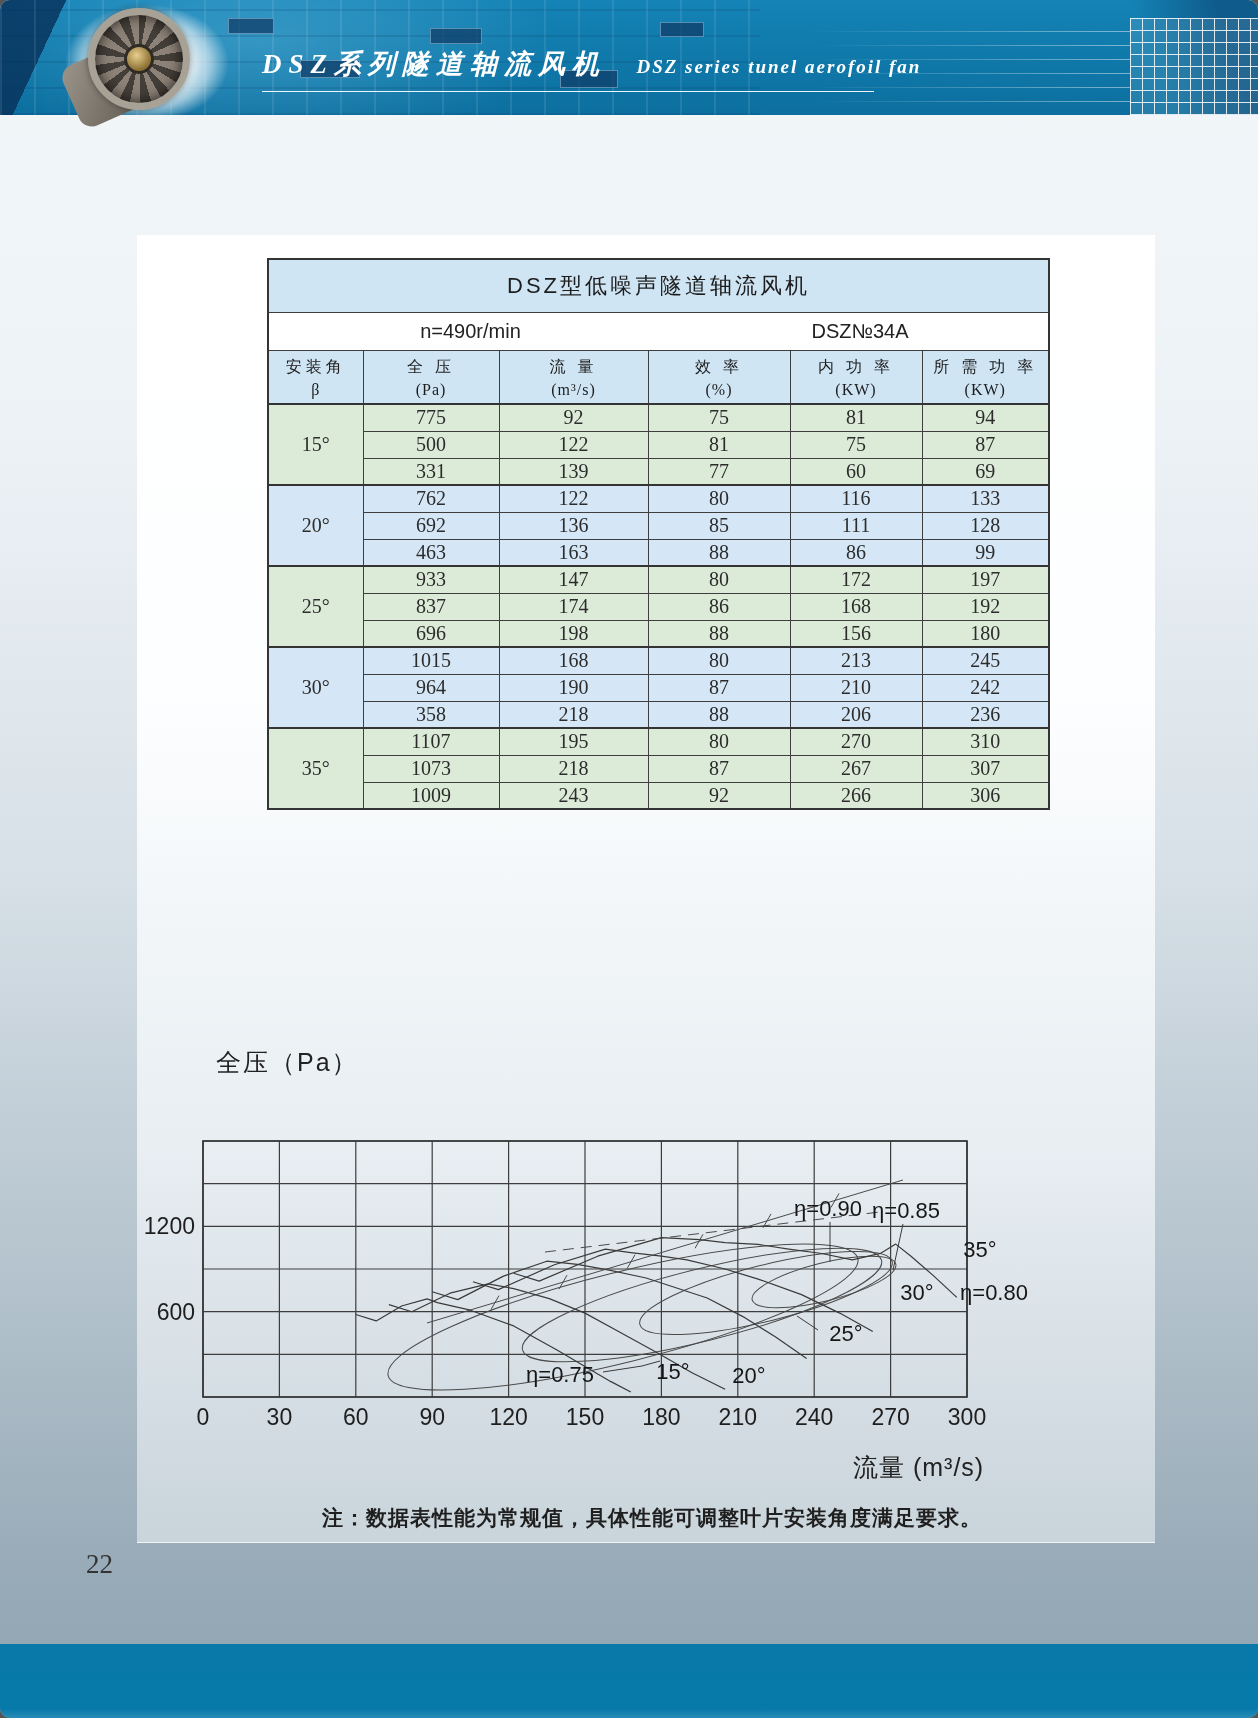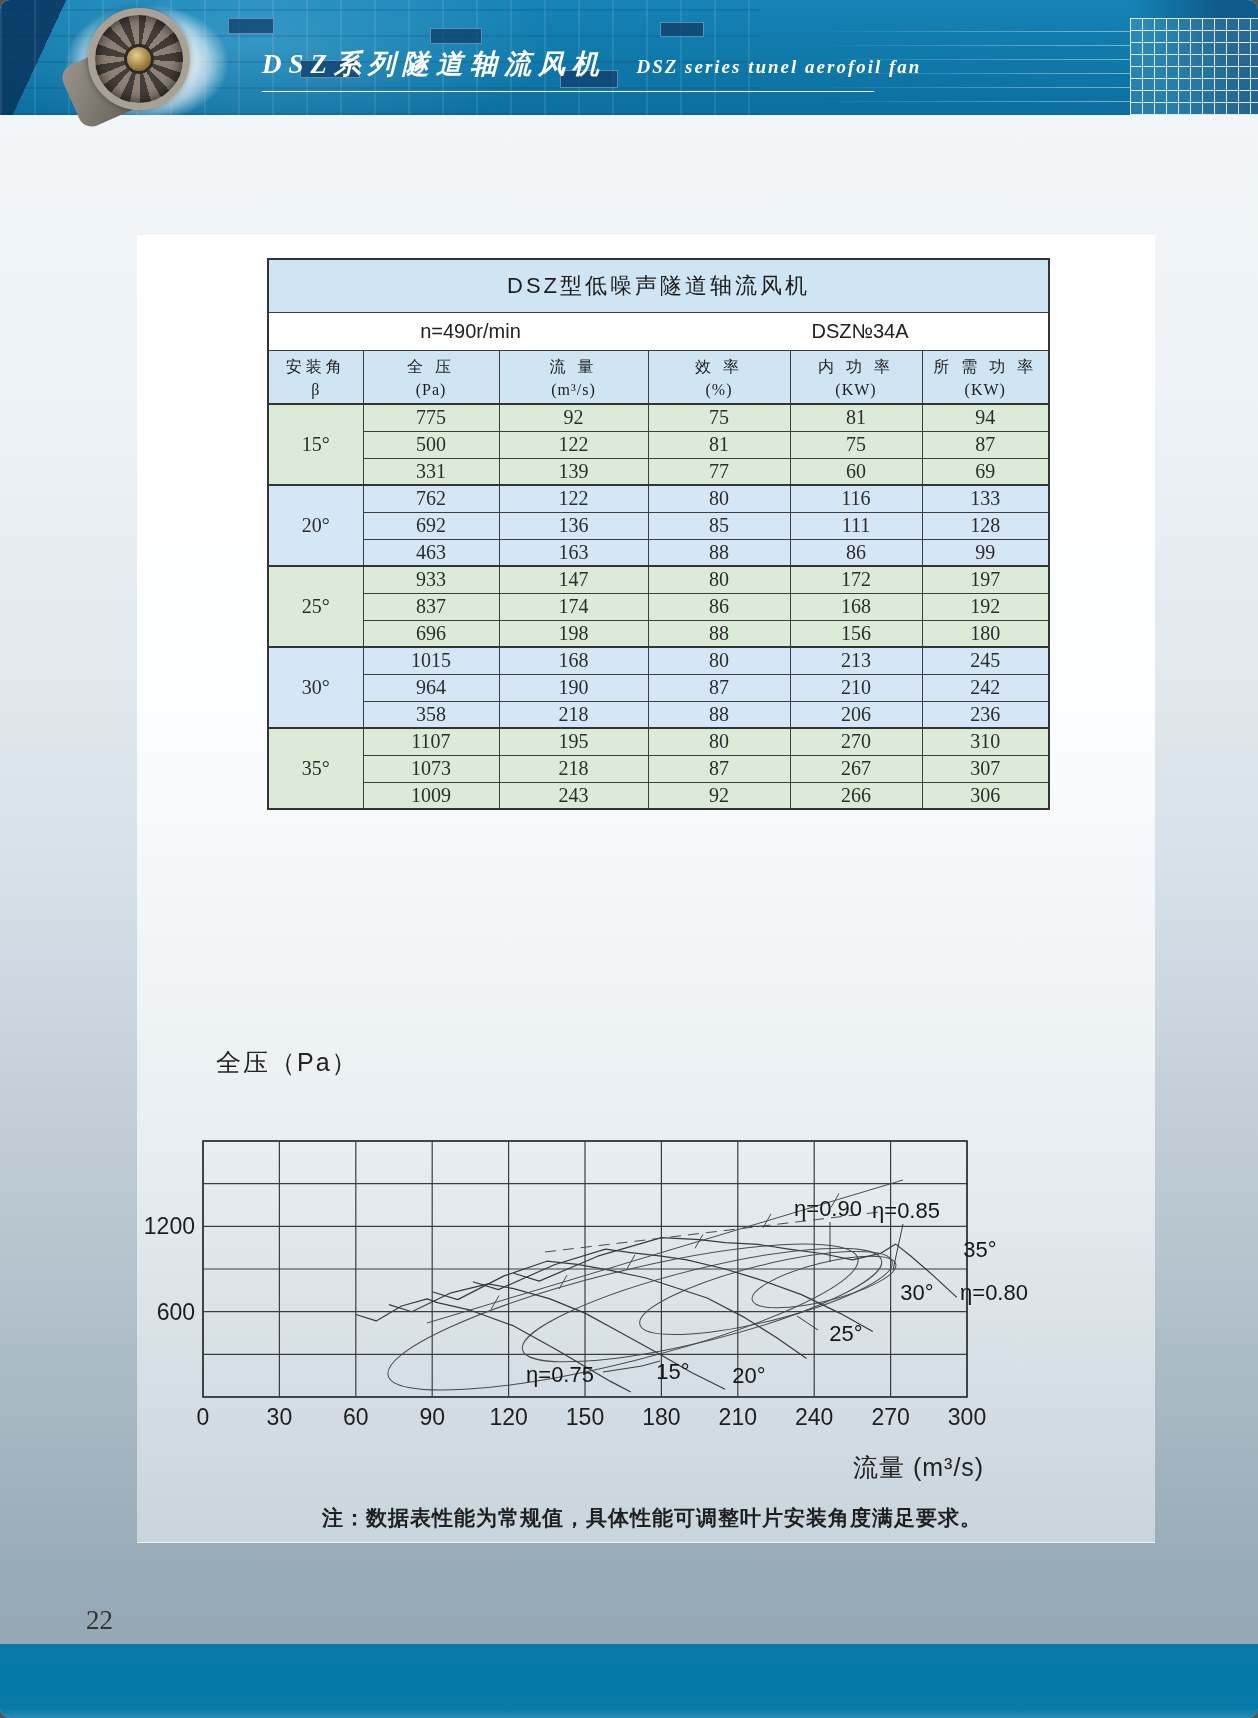--- a/index.html
+++ b/index.html
@@ -88,21 +88,21 @@
   td.bg-b { background:#d5e7f6; }
   td.angle { font-size:20px; }
 
   
   .chart-ylabel { position:absolute; left:184px; top:1046px; font-size:25px; color:#222; letter-spacing:2px;margin-left:32px; }
   .chart-xlabel { position:absolute; left:853px; top:1451px; font-size:25px; color:#222; letter-spacing:1px; }
   #chart-svg { position:absolute; left:0; top:1030px; }
 
   
   .note { position:absolute; left:322px; top:1504px; font-size:21px; font-weight:bold; color:#1f1f1f; letter-spacing:1px; }
-  .page-num { position:absolute; left:86px; top:1605px; font-size:27px; color:#333; font-family:"Liberation Serif","DejaVu Serif",serif; }
+  .page-num { position:absolute; left:86px; top:1549px; font-size:27px; color:#333; font-family:"Liberation Serif","DejaVu Serif",serif; }
   .bottom-bar { position:absolute; left:0; top:1644px; width:1258px; height:74px;
                 background:linear-gradient(180deg,#0879a8 0%,#077aa9 88%,#2a8cb6 100%); }
 </style>
 </head>
 <body>
 
 <div class="page">
 
   <div class="header">
     <div class="circuit"></div>

